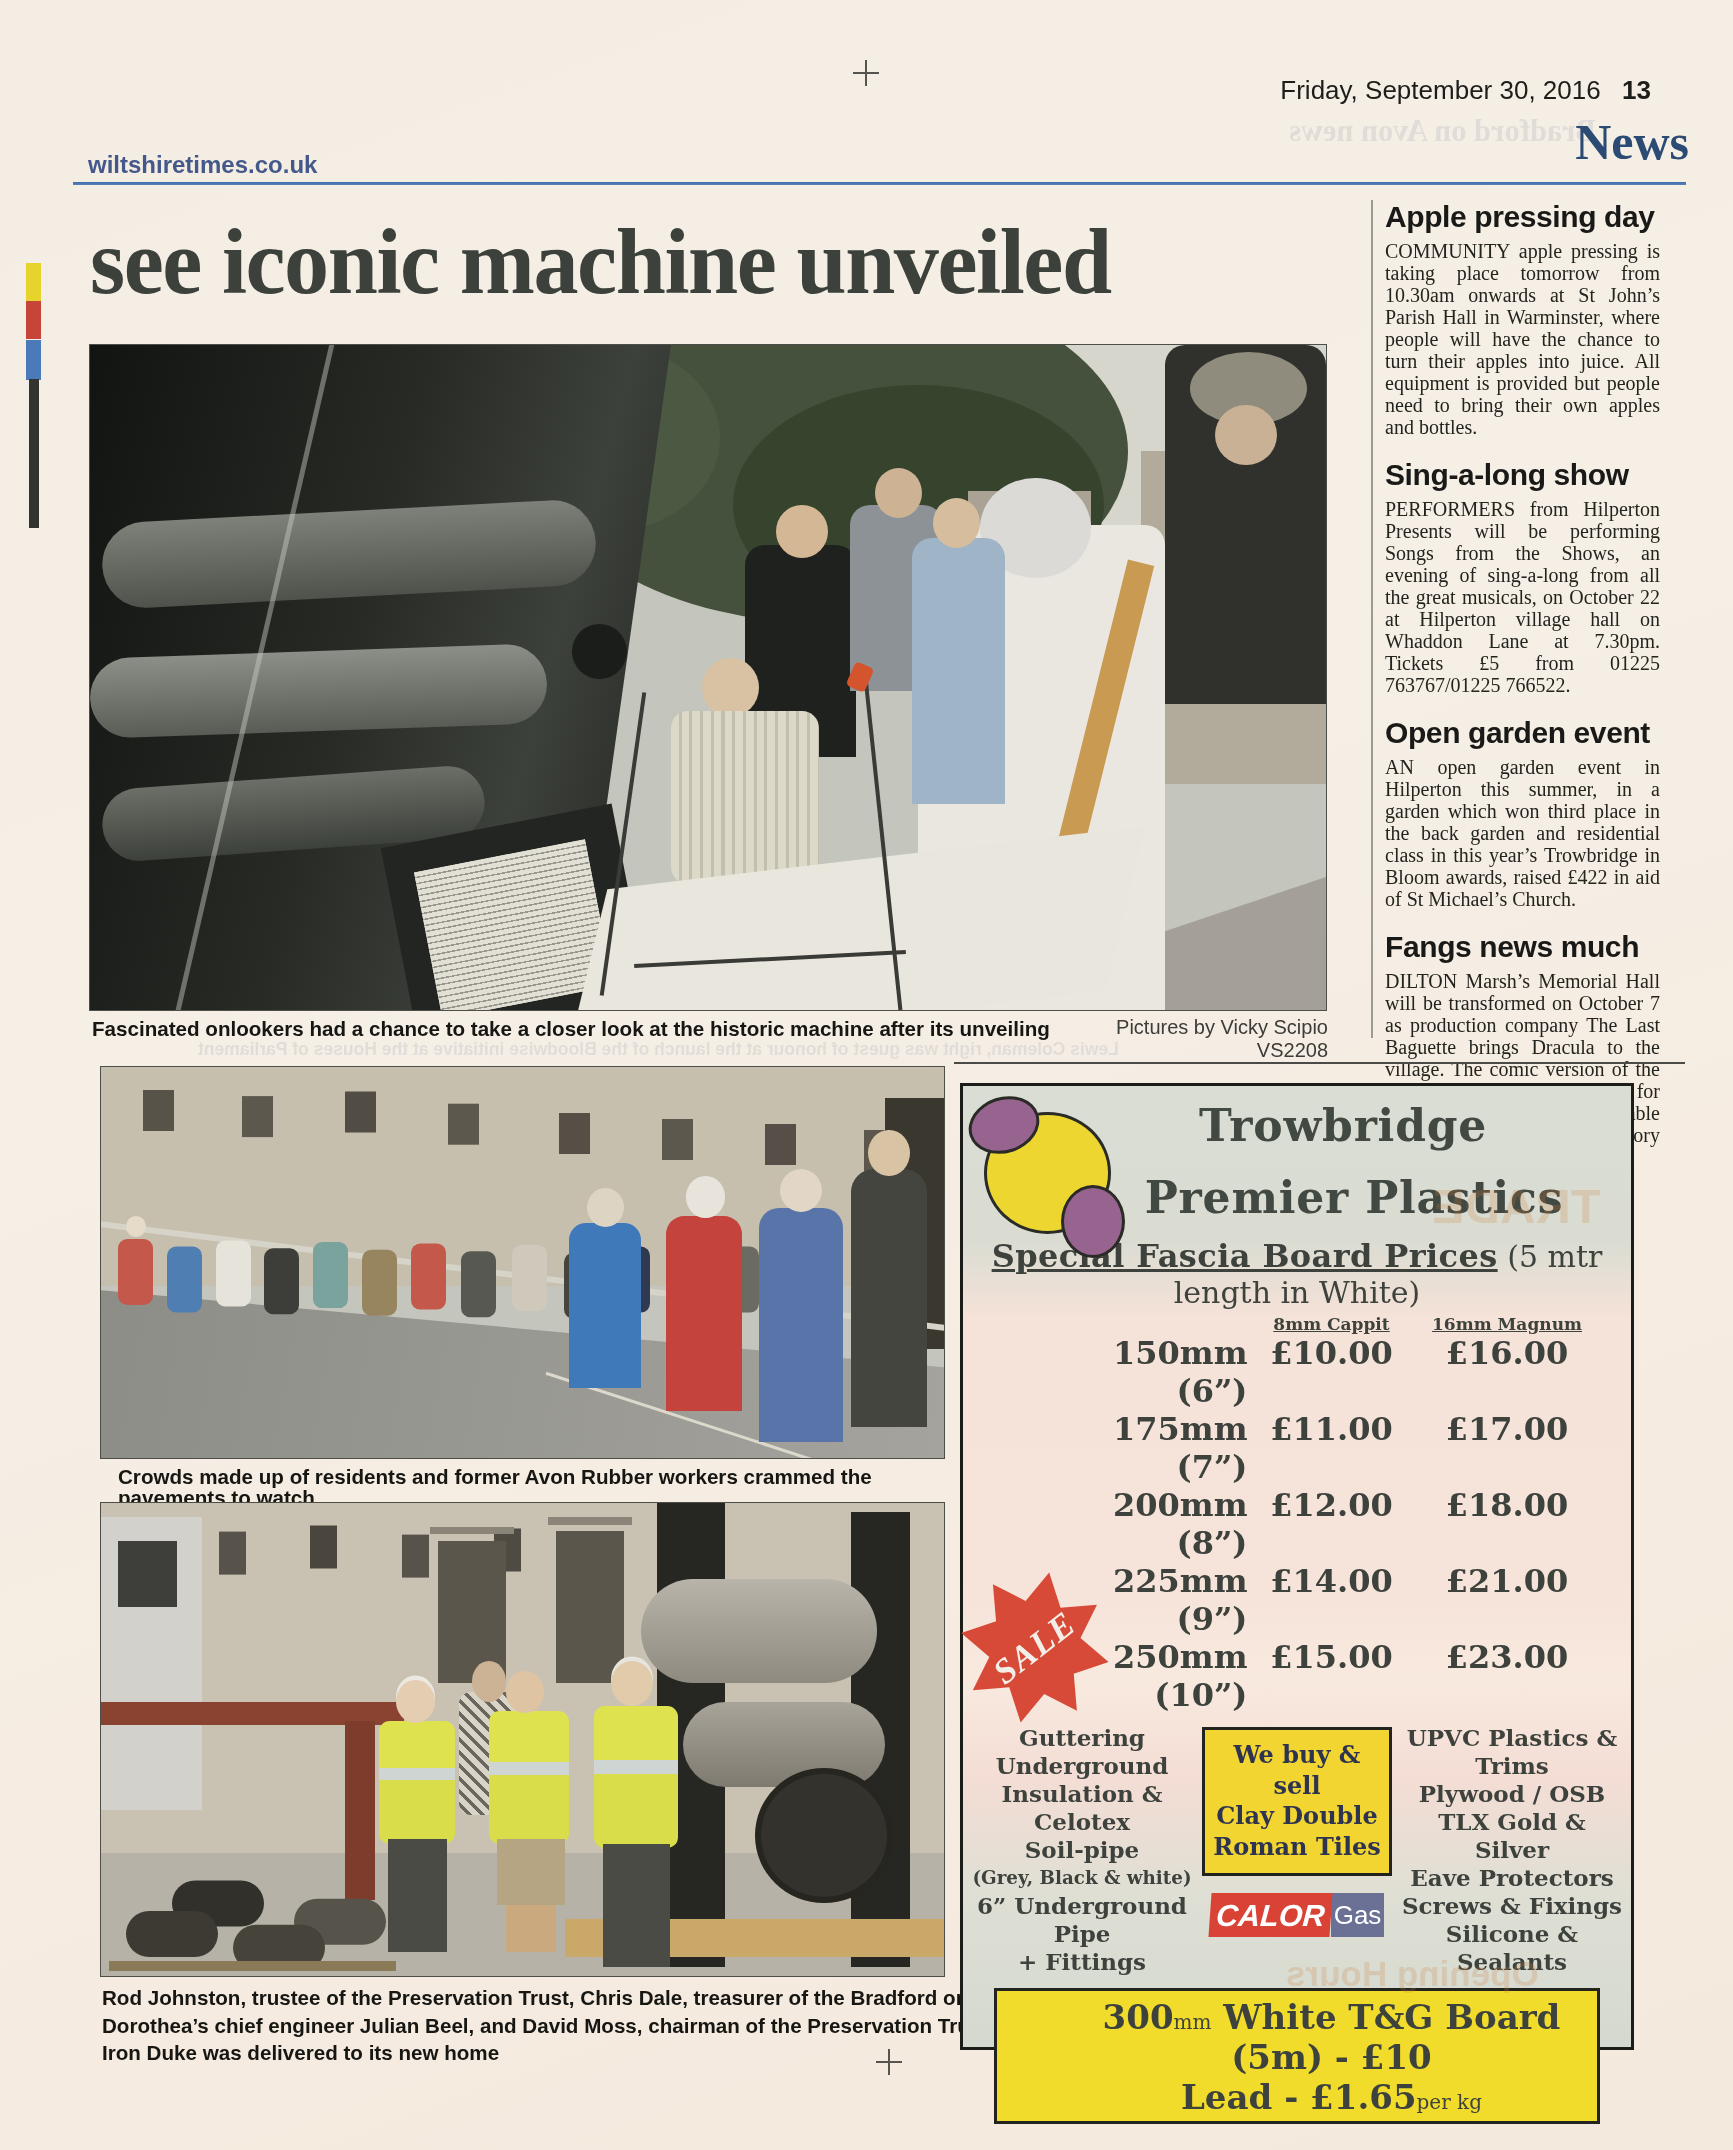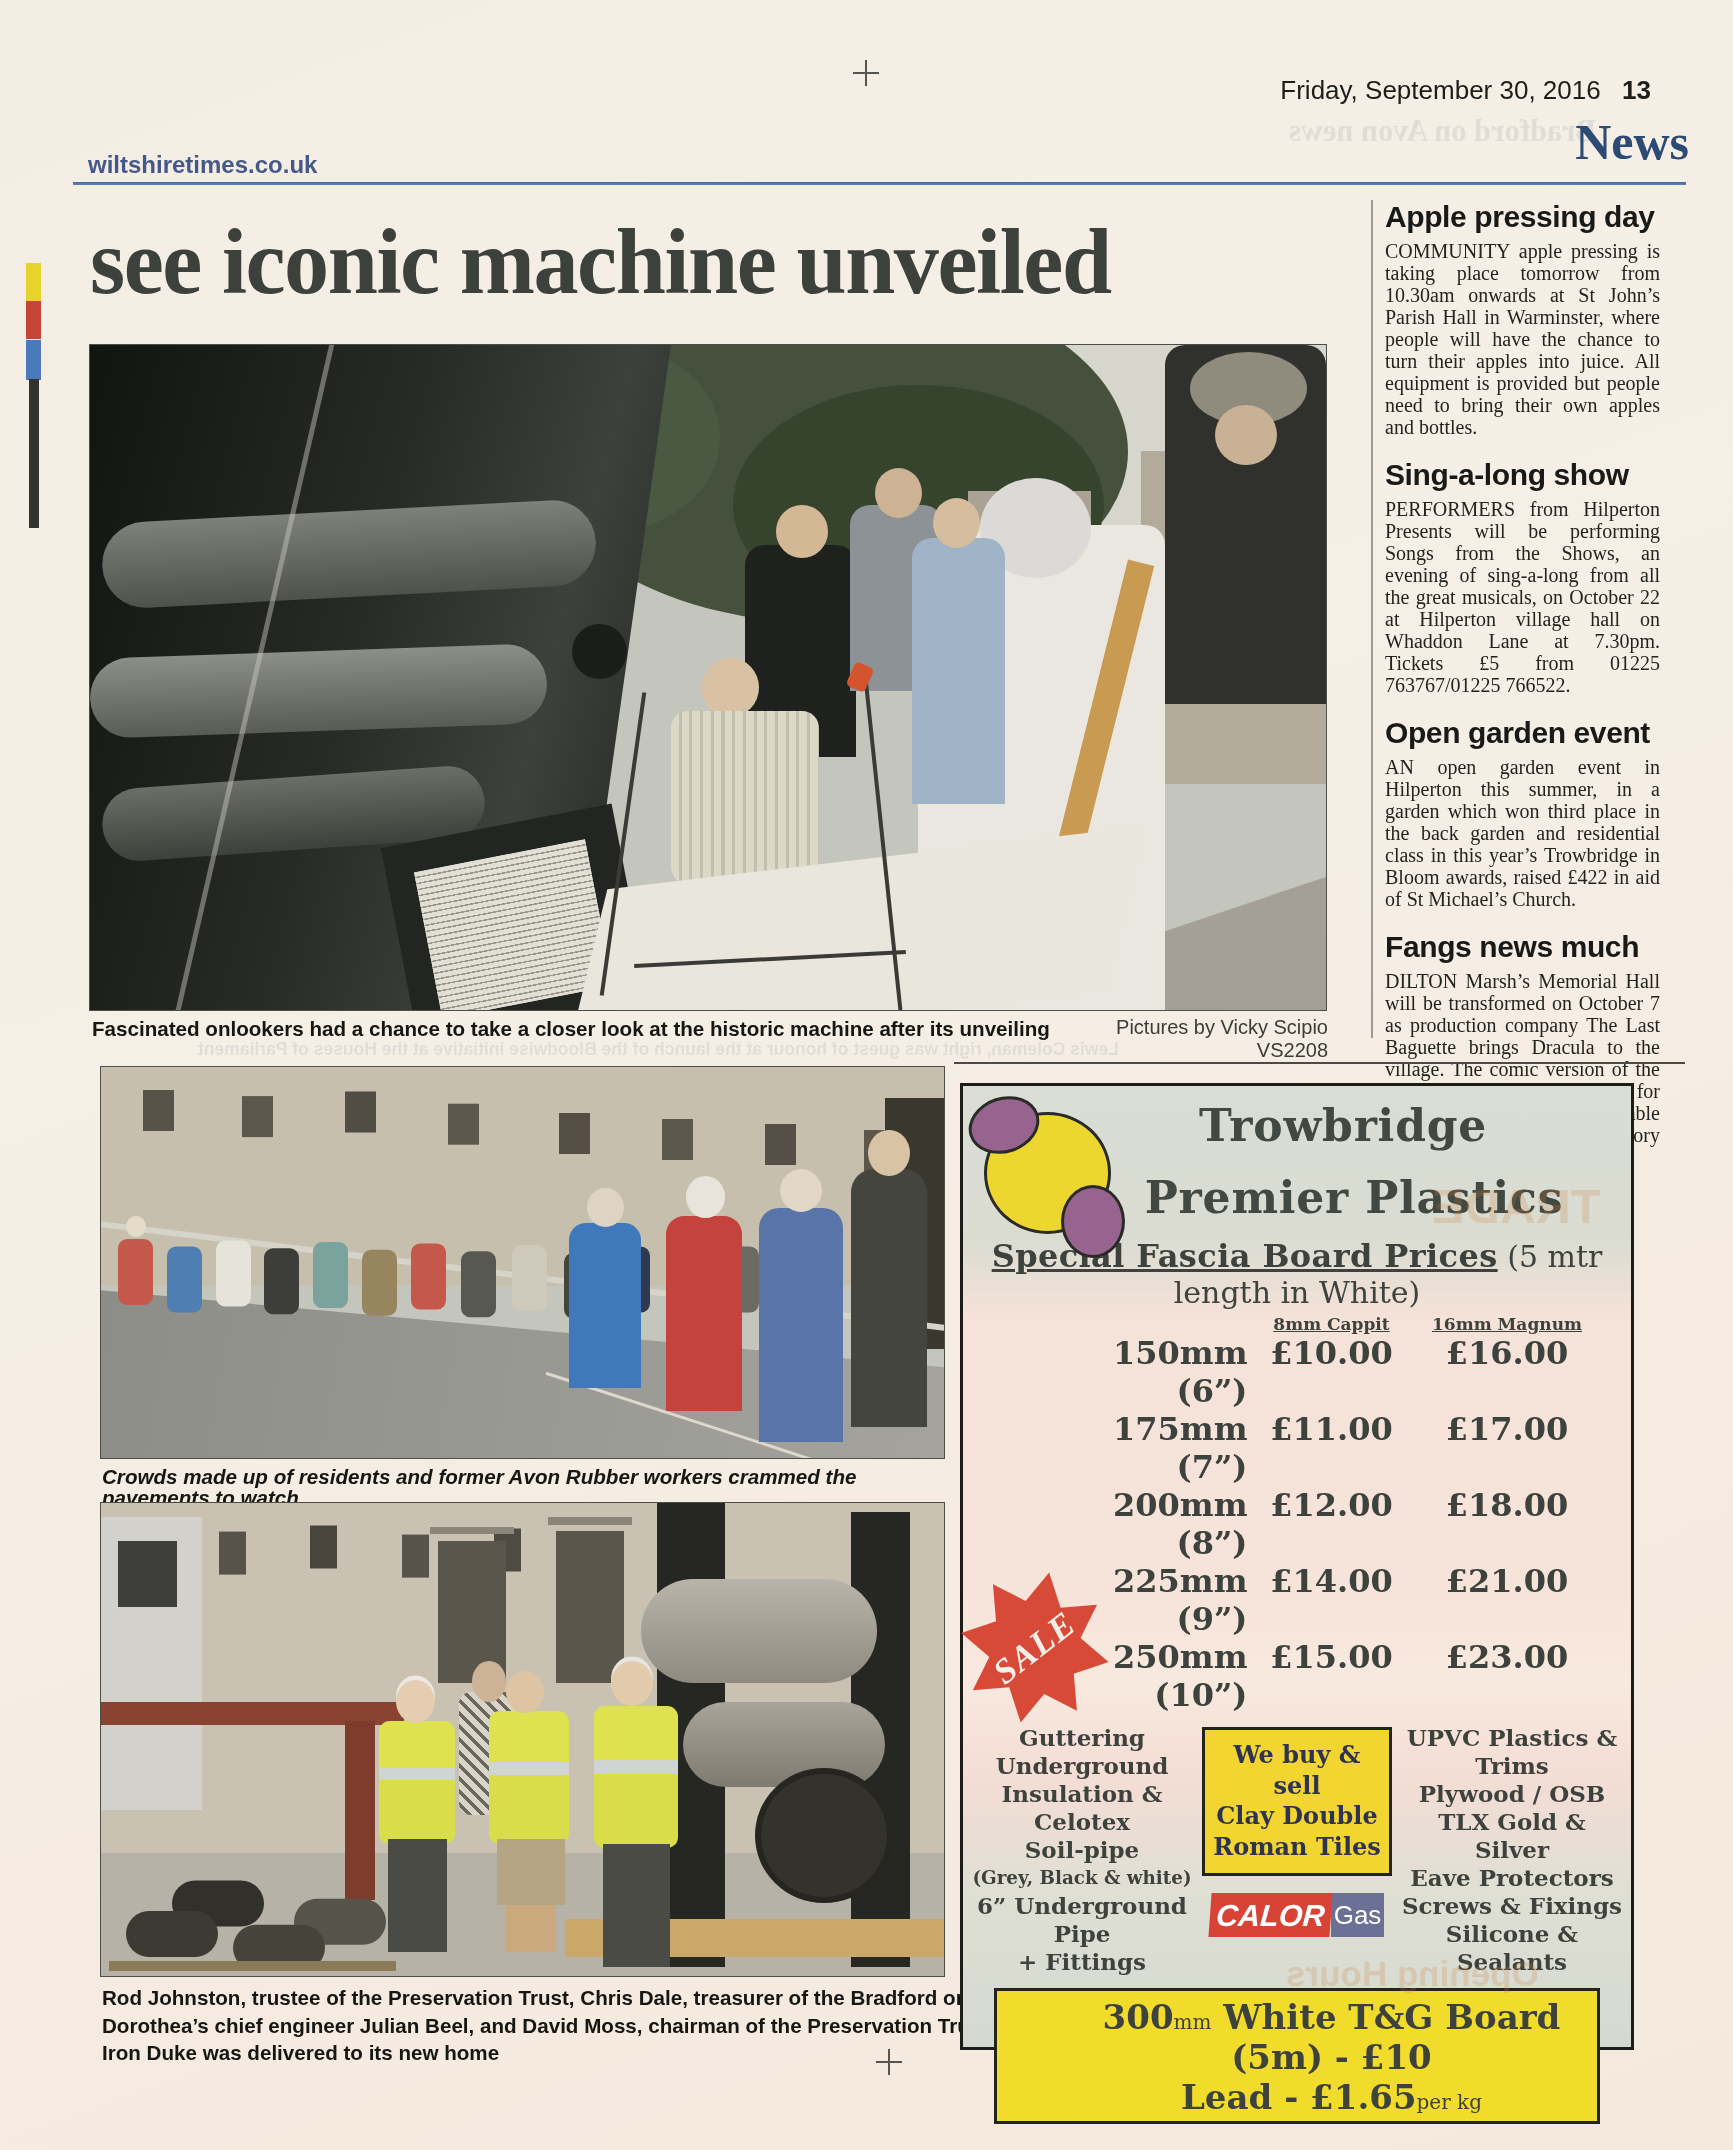--- a/index.html
+++ b/index.html
@@ -223,21 +223,21 @@
     <div class="p2-heads"></div>
     <div style="right:2%;top:26%;width:9%;height:66%;background:#44453f;border-radius:23px 23px 0 0;"></div>
     <div class="blob" style="right:4%;top:16%;width:5%;height:12%;background:#d8c3a4;"></div>
     <div style="right:12%;top:36%;width:10%;height:60%;background:#5874a8;border-radius:20px 20px 0 0;"></div>
     <div class="blob" style="right:14.5%;top:26%;width:5%;height:11%;background:#e2d7c6;"></div>
     <div style="right:24%;top:38%;width:9%;height:50%;background:#c4433c;border-radius:18.3px 18.3px 0 0;"></div>
     <div class="blob" style="right:26%;top:28%;width:4.6%;height:10.5%;background:#e8e4dc;"></div>
     <div style="right:36%;top:40%;width:8.5%;height:42%;background:#3f79ba;border-radius:17px 17px 0 0;"></div>
     <div class="blob" style="right:38%;top:31%;width:4.4%;height:10%;background:#ded4c4;"></div>
   </div>
-  <div class="abs cap" style="left:102px;top:1466px;width:843px;font-style:italic;">Crowds made up of residents and former Avon Rubber workers crammed the pavements to watch</div>
+  <div class="abs cap" style="left:118px;top:1466px;width:843px;">Crowds made up of residents and former Avon Rubber workers crammed the pavements to watch</div>
 
   <div class="abs photo" style="left:101px;top:1503px;width:843px;height:473px;background:#c9c2b2;">
     <div class="p3-win"></div>
     <div class="p3-door" style="left:40%;top:8%;width:8%;height:30%;"></div>
     <div class="p3-door" style="left:54%;top:6%;width:8%;height:32%;"></div>
     <div style="left:39%;top:5%;width:10%;height:7.6px;background:#8a8578;"></div>
     <div style="left:53%;top:3%;width:10%;height:7.6px;background:#8a8578;"></div>
     <div class="p3-truck"></div>
     <div style="left:2%;top:8%;width:7%;height:14%;background:#3e3e3a;"></div>
     <div class="p3-ground"></div>

